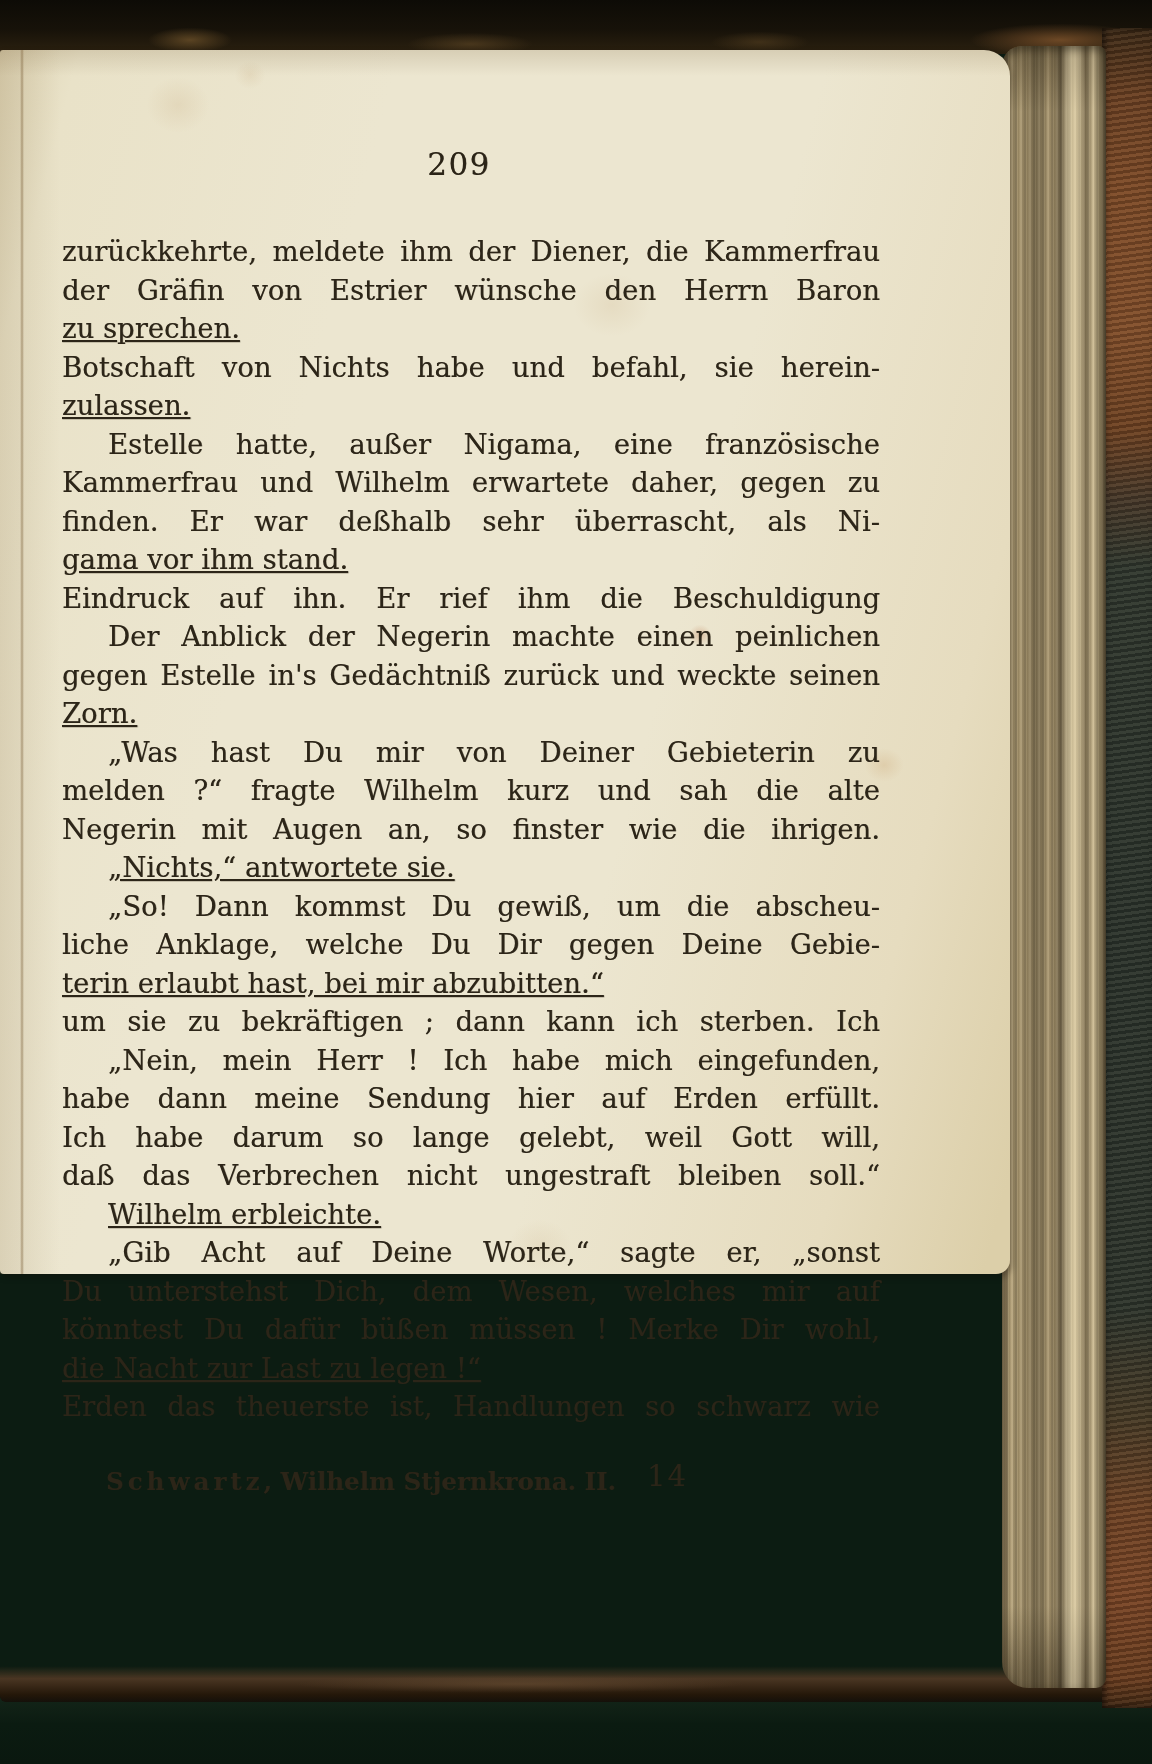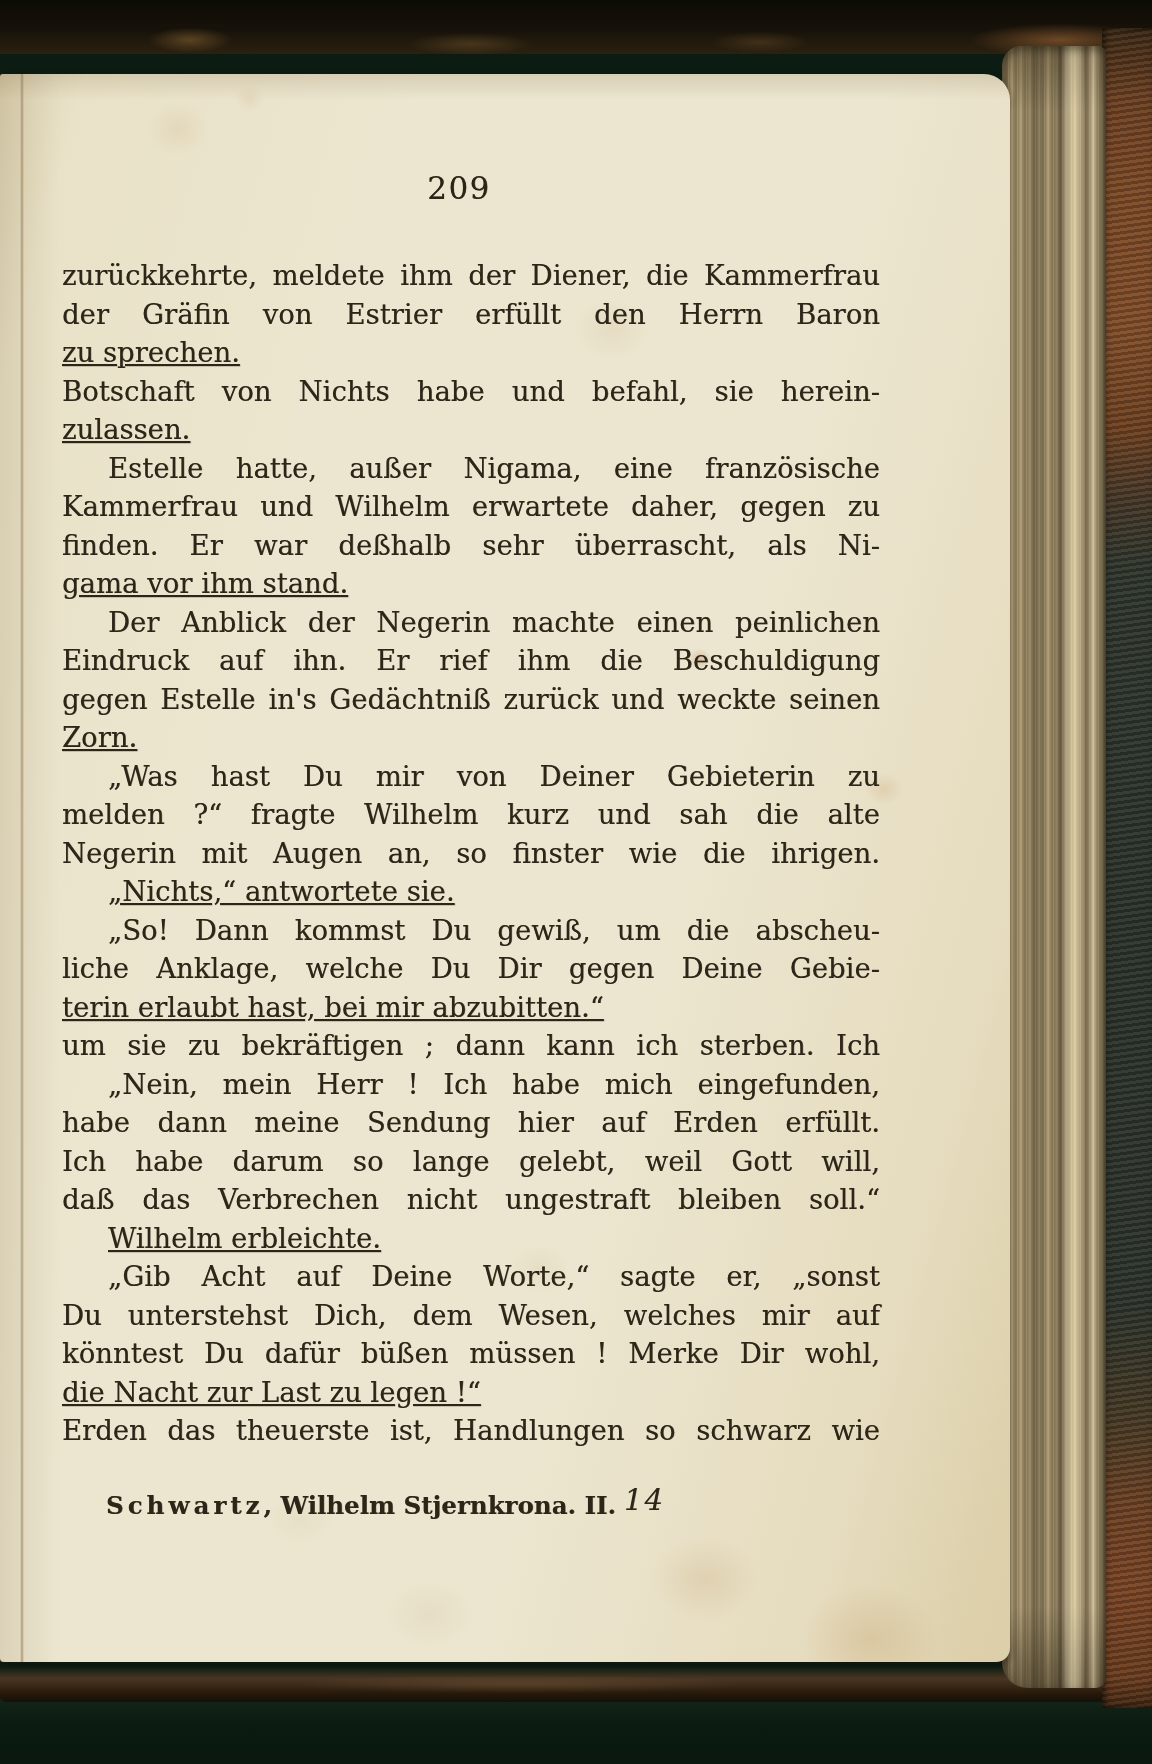--- a/index.html
+++ b/index.html
@@ -64,37 +64,36 @@
       linear-gradient(180deg, rgba(70,58,36,.5) 0%, rgba(70,58,36,0) 4%, rgba(70,58,36,0) 95%, rgba(50,40,24,.55) 100%),
       repeating-linear-gradient(90deg,
         #c7b58c 0px, #cbb992 2px, #8a7a58 3px, #bfae85 4px,
         #6e6147 5px, #c2b189 6px, #a18f68 8px, #cdbb93 9px);
     border-radius: 20px 8px 10px 26px;
     box-shadow: inset 0 4px 8px rgba(30,24,12,.5);
   }
 
   
   .page {
-    position: absolute; left: 0; top: 50px; width: 1010px; height: 1588px;
+    position: absolute; left: 0; top: 50px; width: 1010px; height: 1224px;
     background:
       radial-gradient(45px 40px at 178px 55px,  rgba(178,136,82,.13), rgba(178,136,82,0) 70%),
       radial-gradient(22px 20px at 250px 25px,  rgba(178,136,82,.12), rgba(178,136,82,0) 70%),
       radial-gradient(55px 45px at 612px 255px, rgba(180,142,88,.12), rgba(180,142,88,0) 70%),
       radial-gradient(15px 14px at 700px 585px, rgba(176,96,48,.30),  rgba(176,96,48,0) 75%),
       radial-gradient(28px 24px at 884px 715px, rgba(190,140,80,.20), rgba(190,140,80,0) 70%),
       radial-gradient(45px 36px at 540px 1195px,rgba(180,142,88,.10), rgba(180,142,88,0) 70%),
       radial-gradient(75px 60px at 705px 1505px,rgba(186,142,86,.18), rgba(186,142,86,0) 72%),
       radial-gradient(95px 75px at 870px 1565px,rgba(186,142,86,.22), rgba(186,142,86,0) 72%),
       radial-gradient(65px 50px at 430px 1540px,rgba(180,140,86,.10), rgba(180,140,86,0) 70%),
       radial-gradient(50px 40px at 300px 1445px,rgba(180,140,86,.08), rgba(180,140,86,0) 70%),
       linear-gradient(180deg, rgba(120,96,58,.18) 0px, rgba(120,96,58,0) 26px),
       linear-gradient(105deg, #ddd3b4 0%, #e9e2c8 6%, #ece6d0 30%, #ece6d0 62%, #e6dcbf 85%, #dccfa9 98%);
     border-radius: 3px 26px 14px 4px;
     box-shadow: 2px 3px 6px rgba(20,14,6,.35);
-    margin-top: 24px;
   }
   
   .page::before {
     content: ""; position: absolute; left: 20px; top: 0; width: 4px; height: 100%;
     background: linear-gradient(90deg, rgba(130,104,66,0), rgba(130,104,66,.55) 50%, rgba(130,104,66,0));
   }
   
   .page::after {
     content: ""; position: absolute; left: 0; top: 0; width: 60px; height: 100%;
     background: linear-gradient(90deg, rgba(150,128,88,.20), rgba(150,128,88,0));
@@ -121,50 +120,50 @@
   }
   .ln.last { text-align-last: left; text-decoration: underline; }
   .ln.in { text-indent: 46px; }
 
   .footer-line {
     position: absolute; left: 0; top: 1232px; width: 818px; height: 36px;
     font-size: 24.5px; line-height: 36px; color: #2c2518; font-weight: bold;
   }
   .footer-sig { position: absolute; left: 44px; top: 0; }
   .footer-sig .spaced { letter-spacing: 4px; }
-  .sheet-no { position: absolute; left: 562px; top: -6px; font-weight: normal; font-size: 29px; letter-spacing: 2px; font-style: italic; }
+  .sheet-no { position: absolute; left: 585px; top: -6px; font-weight: normal; font-size: 29px; letter-spacing: 2px; }
 </style>
 </head>
 <body>
 
 <div class="scene">
 
   <div class="top-band"></div>
   <div class="bottom-band"></div>
   <div class="bottom-shadow"></div>
 
   <div class="leather"></div>
   <div class="fore-edge"></div>
 
   <div class="page">
 
     <div class="page-number">209</div>
 
     <div class="text-block">
       <div class="ln">zurückkehrte, meldete ihm der Diener, die Kammerfrau</div>
-      <div class="ln">der Gräfin von Estrier erfüllt den Herrn Baron</div>
+      <div class="ln">der Gräfin von Estrier wünsche den Herrn Baron</div>
       <div class="ln last">zu sprechen.</div>
       <div class="ln">Botschaft von Nichts habe und befahl, sie herein-</div>
       <div class="ln last">zulassen.</div>
       <div class="ln in">Estelle hatte, außer Nigama, eine französische</div>
       <div class="ln">Kammerfrau und Wilhelm erwartete daher, gegen zu</div>
       <div class="ln">finden. Er war deßhalb sehr überrascht, als Ni-</div>
       <div class="ln last">gama vor ihm stand.</div>
+      <div class="ln">Eindruck auf ihn. Er rief ihm die Beschuldigung</div>
       <div class="ln in">Der Anblick der Negerin machte einen peinlichen</div>
-      <div class="ln">Eindruck auf ihn. Er rief ihm die Beschuldigung</div>
       <div class="ln">gegen Estelle in's Gedächtniß zurück und weckte seinen</div>
       <div class="ln last">Zorn.</div>
       <div class="ln in">„Was hast Du mir von Deiner Gebieterin zu</div>
       <div class="ln">melden ?“ fragte Wilhelm kurz und sah die alte</div>
       <div class="ln">Negerin mit Augen an, so finster wie die ihrigen.</div>
       <div class="ln in last">„Nichts,“ antwortete sie.</div>
       <div class="ln in">„So! Dann kommst Du gewiß, um die abscheu-</div>
       <div class="ln">liche Anklage, welche Du Dir gegen Deine Gebie-</div>
       <div class="ln last">terin erlaubt hast, bei mir abzubitten.“</div>
       <div class="ln">um sie zu bekräftigen ; dann kann ich sterben. Ich</div>

